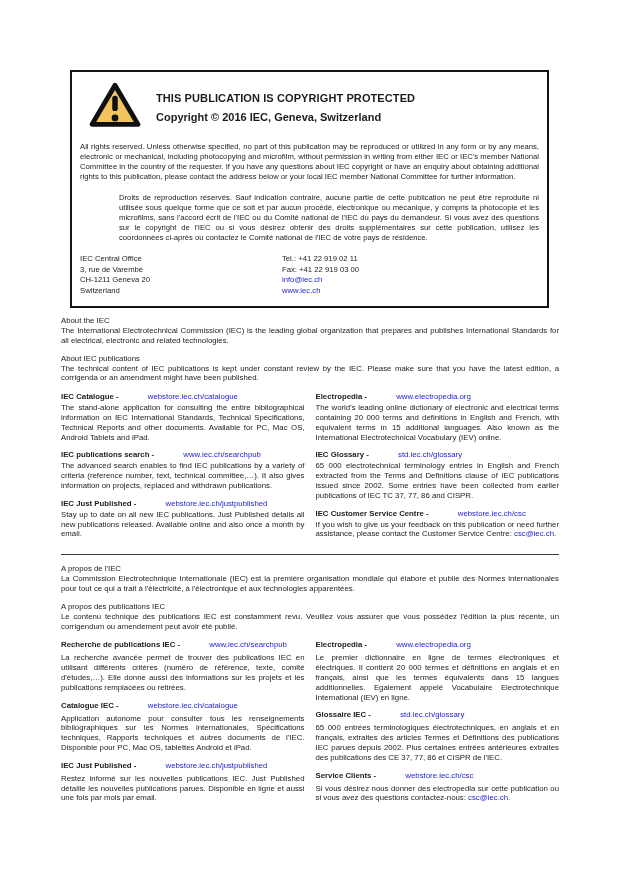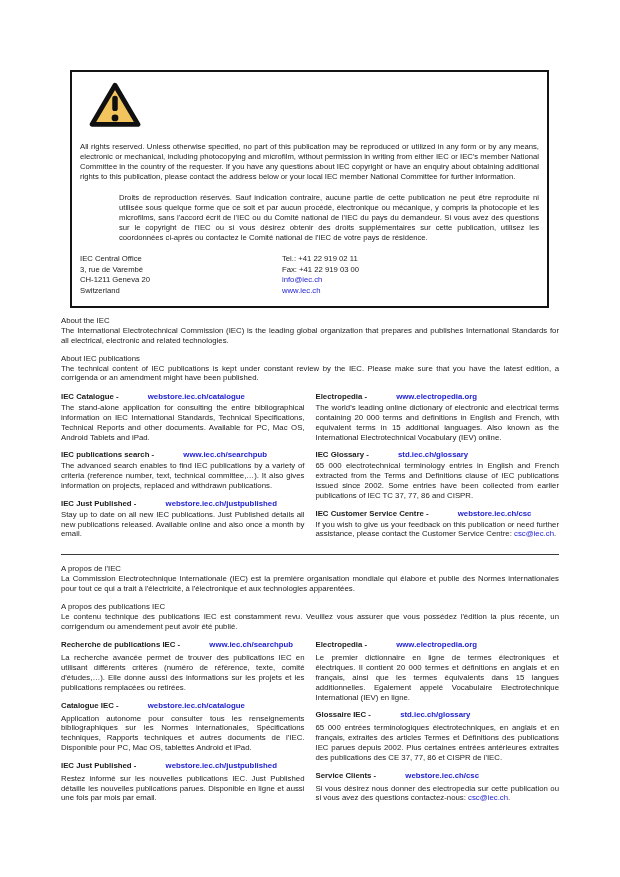--- a/index.html
+++ b/index.html
@@ -47,41 +47,45 @@
   .addr-line{white-space:nowrap;}
   .lnk{color:var(--link-blue);text-decoration:none;cursor:pointer;}
   
   .content{margin:0 61px;}
   .section-heading{font-size:7.8px;font-weight:normal;margin:8px 0 0 0;}
   .section-para{font-size:7.8px;line-height:9.8px;text-align:justify;margin:1px 0 0 0;}
   .columns{display:flex;gap:11px;margin-top:9px;}
   .col{flex:1;min-width:0;}
   .res-item{margin-bottom:8px;}
   .res-head{font-size:7.8px;font-weight:bold;line-height:10px;}
-  .res-head .lnk{font-weight:bold;padding-left:27px;}
+  .res-head .lnk{font-weight:normal;padding-left:27px;}
   .res-text{font-size:7.8px;line-height:9.8px;text-align:justify;margin:1px 0 0 0;}
   .columns.fr .res-text{margin-top:3px;}
   .divider{
     border:none;border-top:1.5px solid #3a3a3a;
     margin:7px 0 9px 0;
   }
 </style>
 </head>
 <body>
 
 <div class="page">
 
   <div class="copyright-box">
     <div class="box-header">
       <div class="warning-wrap">
         <svg width="52" height="46" viewBox="0 0 64 57" aria-hidden="true">
           <path d="M32 4 L60.5 52.5 H3.5 Z" style="fill:var(--warning-fill,#f2c45e);stroke:#101010;stroke-width:6;stroke-linejoin:round"></path>
           <rect x="28.6" y="17" width="6.8" height="19" rx="3.3" fill="#101010"></rect>
           <circle cx="32" cy="44.5" r="4.2" fill="#101010"></circle>
         </svg>
+      </div>
+      <div class="box-titles">
+        <div class="box-title">THIS PUBLICATION IS COPYRIGHT PROTECTED</div>
+        <div class="box-subtitle">Copyright © 2016 IEC, Geneva, Switzerland</div>
       </div>
     </div>
 
     <p class="box-para">All rights reserved. Unless otherwise specified, no part of this publication may be reproduced or utilized in any form or by any means, electronic or mechanical, including photocopying and microfilm, without permission in writing from either IEC or IEC's member National Committee in the country of the requester. If you have any questions about IEC copyright or have an enquiry about obtaining additional rights to this publication, please contact the address below or your local IEC member National Committee for further information.</p>
     <p class="box-para fr">Droits de reproduction réservés. Sauf indication contraire, aucune partie de cette publication ne peut être reproduite ni utilisée sous quelque forme que ce soit et par aucun procédé, électronique ou mécanique, y compris la photocopie et les microfilms, sans l'accord écrit de l'IEC ou du Comité national de l'IEC du pays du demandeur. Si vous avez des questions sur le copyright de l'IEC ou si vous désirez obtenir des droits supplémentaires sur cette publication, utilisez les coordonnées ci-après ou contactez le Comité national de l'IEC de votre pays de résidence.</p>
 
     <div class="address-block">
       <div class="addr-left">
         <div class="addr-line">IEC Central Office</div>
         <div class="addr-line">3, rue de Varembé</div>

